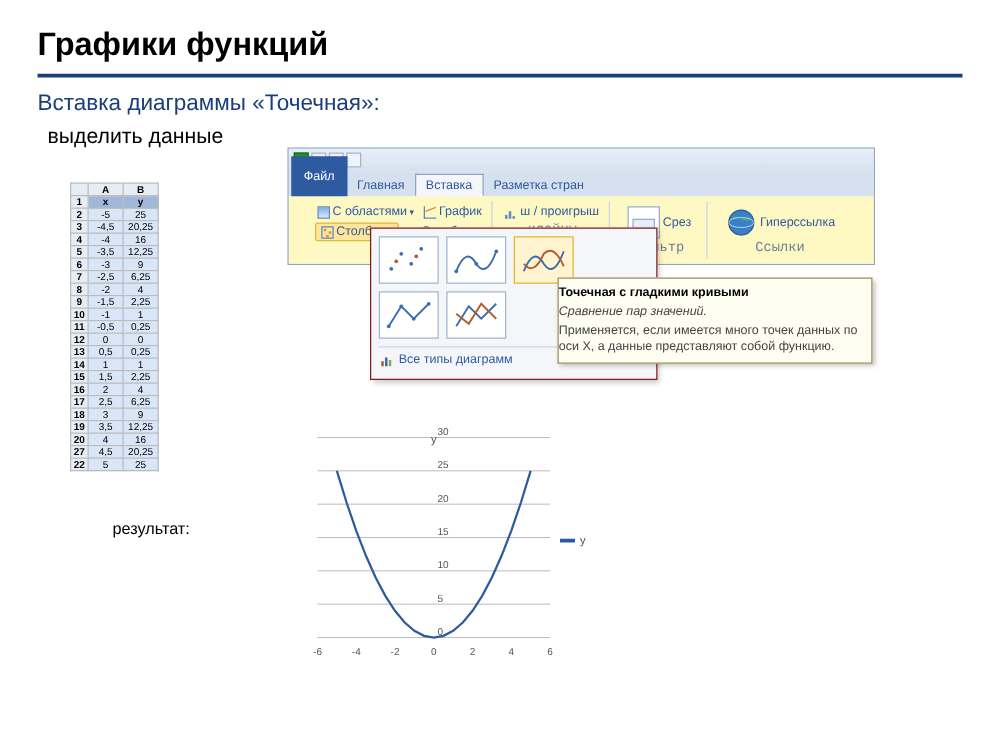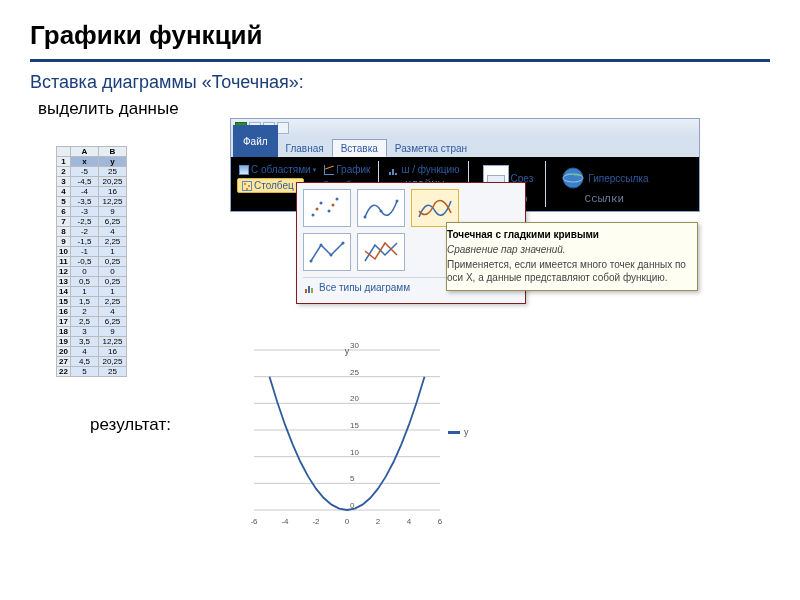--- a/index.html
+++ b/index.html
@@ -21,21 +21,21 @@
 
   
   .ribbon-wrap { position: absolute; left: 230px; top: 118px; width: 470px; border: 1px solid #8ba4c6; background: #f4f6fa; font-size: 10px; }
   .ribbon-topbar { background: linear-gradient(#e8eff7,#d6e1ef); height: 18px; display: flex; align-items: center; padding: 0 4px; gap: 2px; }
   .xl-icon { width: 12px; height: 12px; background: #2a8f2a; border: 1px solid #1a6a1a; display: flex; align-items: center; justify-content: center; color: #fff; font-size: 7px; font-weight: bold; }
   .qat-btn { width: 12px; height: 12px; border: 1px solid #a0b4d0; background: #eef3fa; }
   .ribbon-tabs { display: flex; align-items: flex-end; background: #d6e1ef; height: 20px; padding-left: 2px; }
   .file-tab { background: #2e5aa0; color: #fff; padding: 2px 10px; height: 32px; display: flex; align-items: center; border-radius: 0; }
   .tab { padding: 2px 8px; color: #2e5aa0; height: 18px; display: flex; align-items: center; }
   .tab.active { background: #f4f6fa; border: 1px solid #8ba4c6; border-bottom: 1px solid #f4f6fa; color: #2e5aa0; }
-  .ribbon-body { display: flex; padding: 4px; gap: 6px; background: #000000; }
+  .ribbon-body { display: flex; padding: 4px; gap: 6px; background: #fef9c3; justify-content: center; }
   .ribbon-group { border-right: 1px solid #ccd6e4; padding: 2px 6px 2px 2px; }
   .rb-row { display: flex; align-items: center; gap: 4px; margin-bottom: 2px; }
   .rb-item { display: flex; align-items: center; gap: 2px; color: #2e5aa0; padding: 1px 2px; }
   .rb-item.highlight { background: #ffe69a; border: 1px solid #e0b739; border-radius: 2px; padding: 1px 4px; }
   .chevron { font-size: 7px; color: #2e5aa0; }
   .mini-icon { width: 10px; height: 10px; display: inline-block; }
   .area-icon { background: linear-gradient(#7bb0e6,#dbe8f7); border: 1px solid #5a8bc4; }
   .scatter-icon { border: 1px solid #5a8bc4; position: relative; }
   .scatter-icon::after { content:""; position:absolute; left:1px; top:1px; width:2px; height:2px; background:#e08a3e; box-shadow: 4px 2px #e08a3e, 2px 5px #e08a3e; }
   .line-icon { border-bottom: 1px solid #5a8bc4; border-left: 1px solid #5a8bc4; position: relative; }
@@ -57,21 +57,21 @@
   .thumb svg { width: 40px; height: 30px; }
   .gallery-footer { display: flex; align-items: center; gap: 4px; padding: 4px 2px; border-top: 1px solid #ccd6e4; color: #2e5aa0; }
 
   
   .super-tooltip { position: absolute; left: 446px; top: 222px; width: 252px; background: #fffef3; border: 1px solid #9a8f5a; padding: 6px 0; font-size: 10px; box-shadow: 2px 2px 4px rgba(0,0,0,.25); }
   .super-tooltip .tt-title { font-weight: bold; margin-bottom: 4px; }
   .super-tooltip .tt-sub { margin-bottom: 4px; color: #444; font-style: italic; }
   .super-tooltip .tt-body { color: #444; line-height: 1.25; }
 
   
-  .result-label { position: absolute; left: 90px; top: 415px; font-size: 17px; color: #000; }
+  .result-label { position: absolute; left: 90px; top: 415px; font-size: 13px; color: #000; }
 
   
   .chart { position: absolute; left: 230px; top: 340px; width: 260px; height: 190px; }
 </style>
 </head>
 <body>
 
 <div class="slide">
   <div class="title">Графики функций</div>
   <div class="title-underline"></div>
@@ -242,21 +242,21 @@
       </div>
     </div>
     <div class="ribbon-group">
       <div class="rb-row">
         <div class="rb-item">
           <span class="mini-icon bar-icon">
               <span style="height:3px"></span>
               <span style="height:6px"></span>
               <span style="height:2px"></span>
             </span>
-          <span>ш / функцию</span>
+          <span>ш / проигрыш</span>
         </div>
       </div>
       <div class="grp-label">клайны</div>
     </div>
     <div class="ribbon-group">
       <div class="big-btn">
         <div class="big-glyph slicer-glyph"></div>
         <span>Срез</span>
       </div>
       <div class="grp-label">Фильтр</div>

